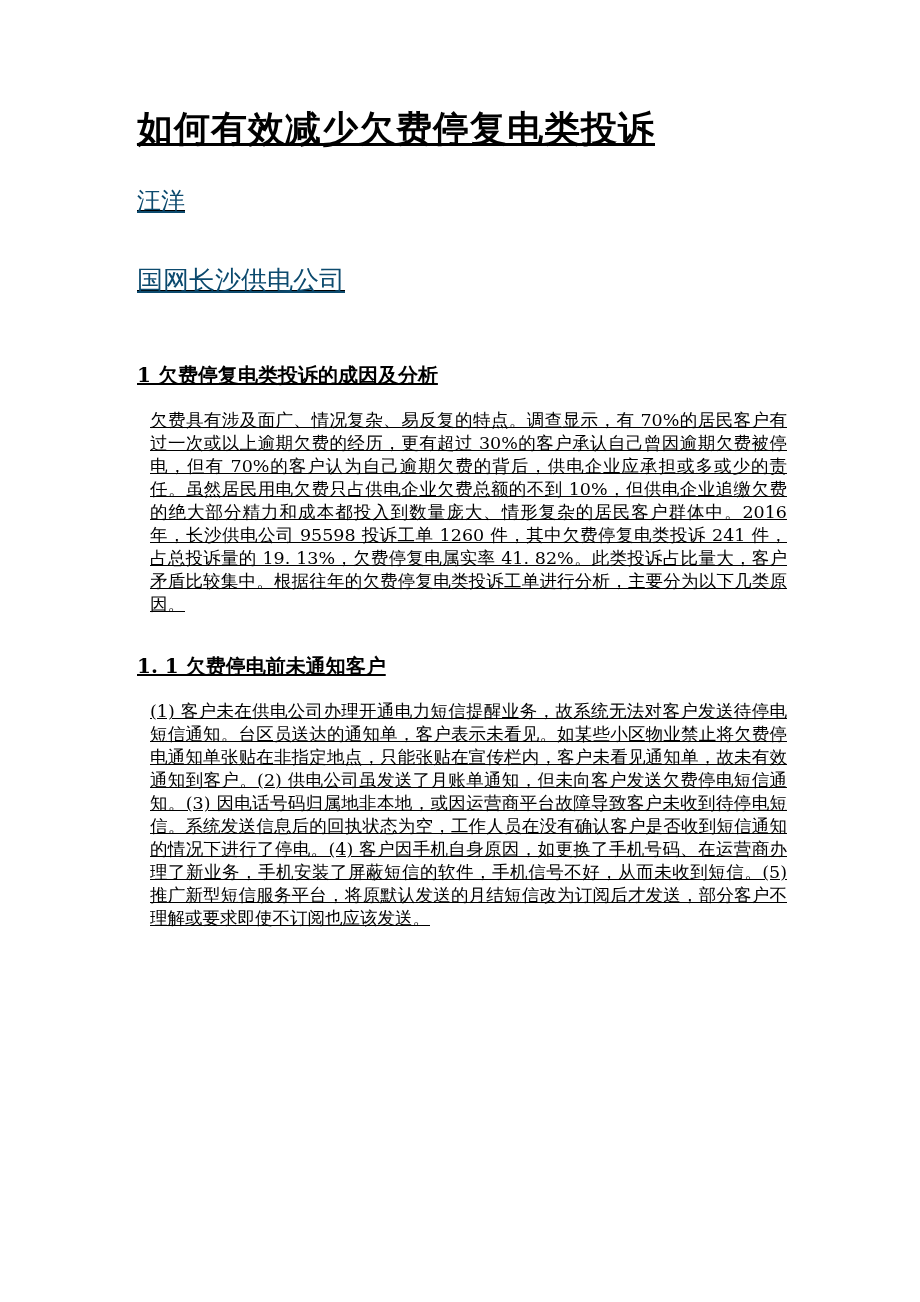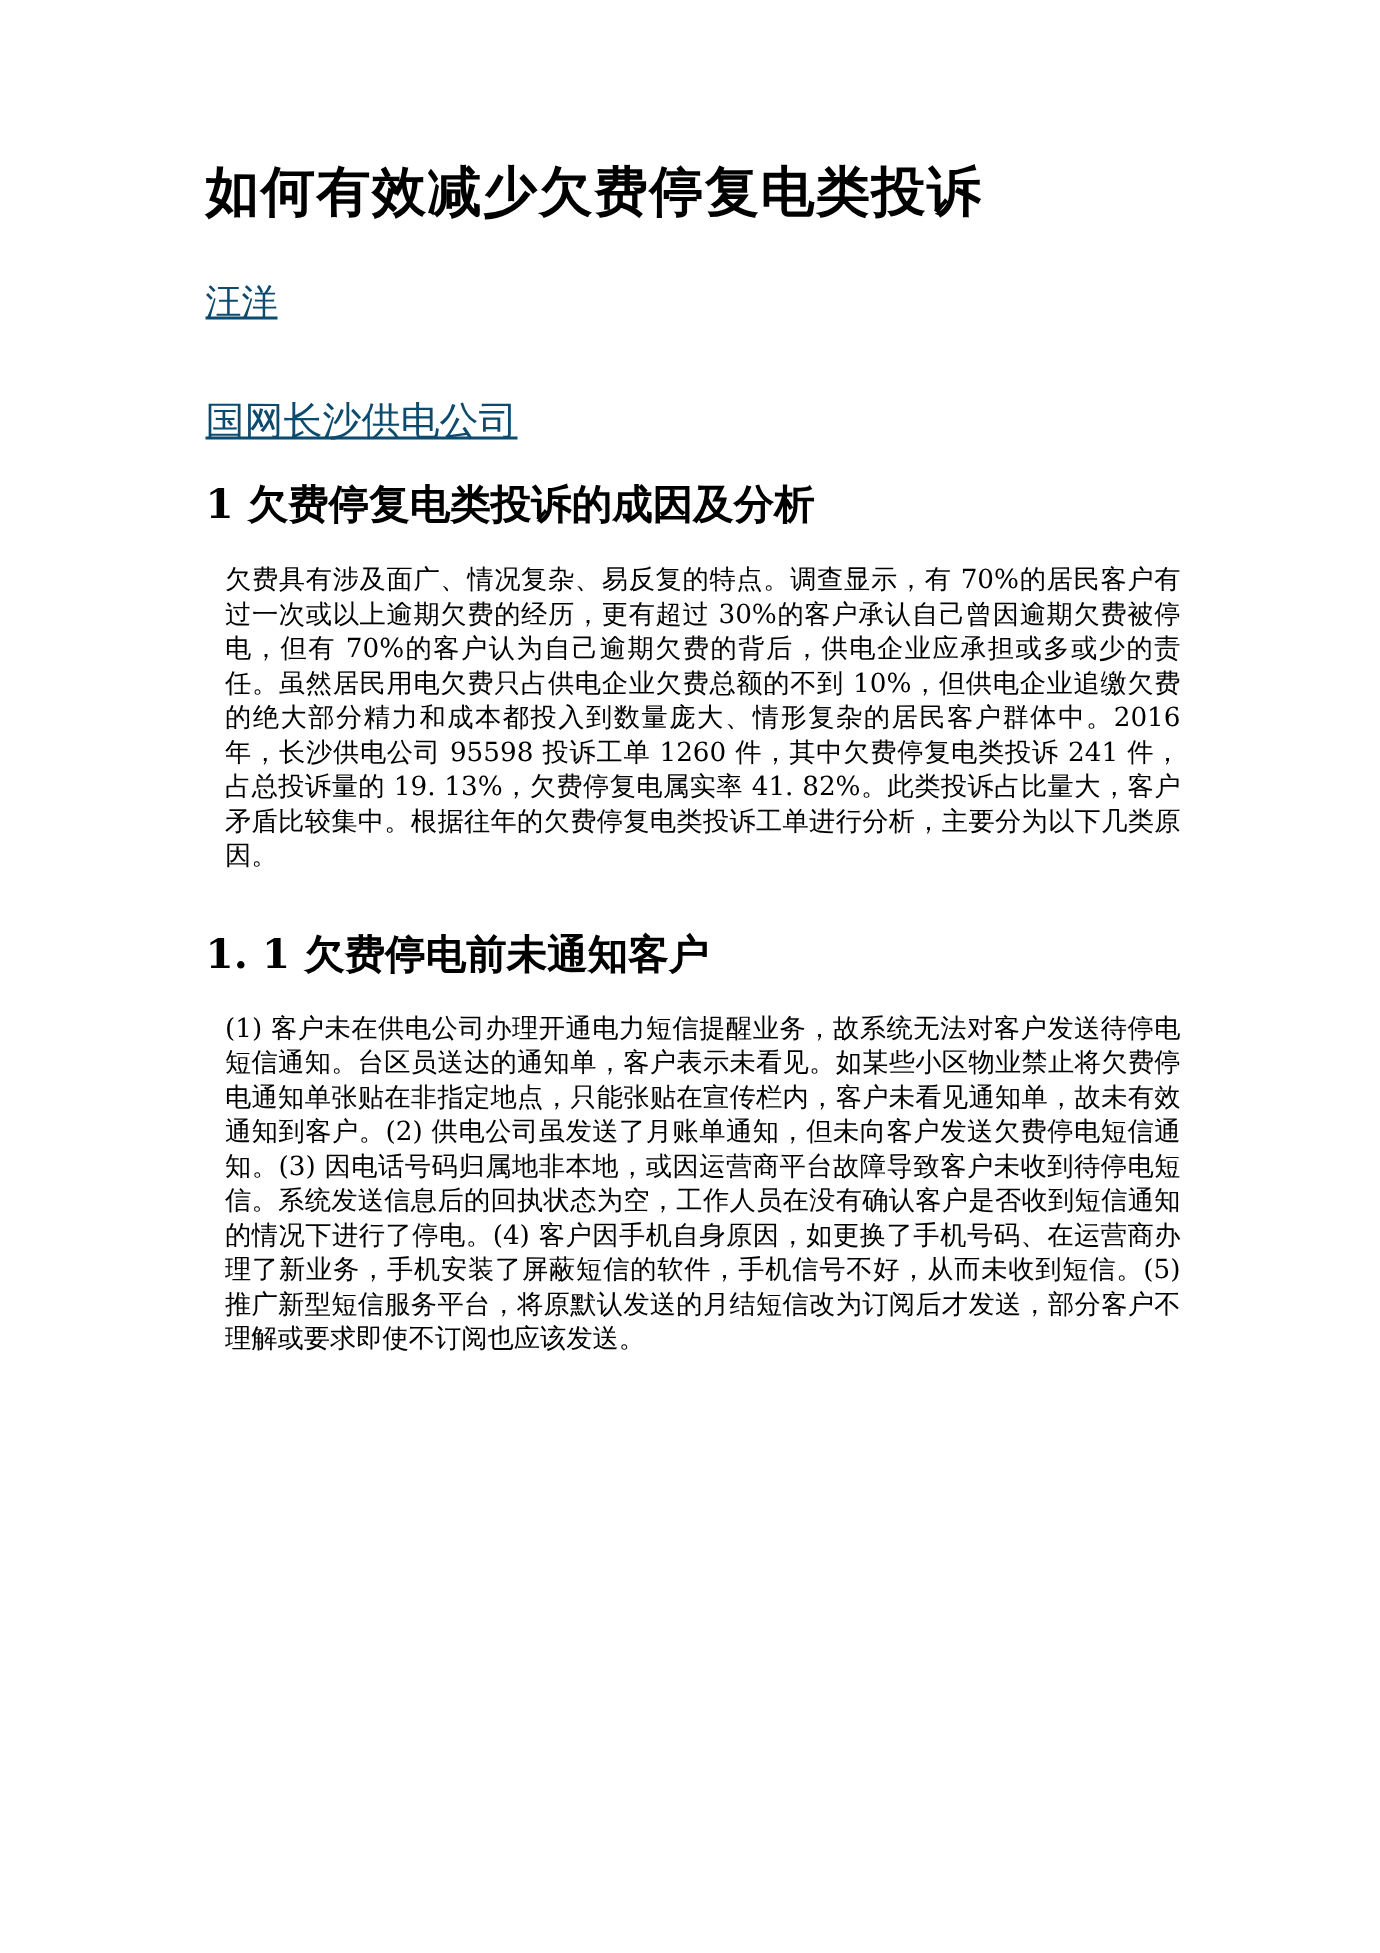--- a/index.html
+++ b/index.html
@@ -11,47 +11,48 @@
     position: relative;
     width: 920px;
     height: 1302px;
     margin: 0 auto;
     background: #ffffff;
     box-sizing: border-box;
     padding: 108px 120px 0 137px;
     font-family: "DejaVu Serif", "Liberation Serif", serif;
     color: #000000;
     overflow: hidden;
+    text-decoration: underline;
   }
   .doc-title {
     font-size: 36px;
     font-weight: bold;
     line-height: 1.15;
     letter-spacing: 1px;
     margin: 0 0 36px 0;
   }
   .doc-link-line {
     margin: 0 0 46px 0;
   }
   .doc-link-line.affiliation {
-    margin-bottom: 23px;
+    margin-bottom: 65px;
   }
   .doc-link {
     color: #0c4a6e;
     text-decoration: underline;
     cursor: pointer;
   }
   .author-link {
     font-size: 24px;
   }
   .affiliation-link {
     font-size: 26px;
   }
   .section-heading {
-    font-size: 27px;
+    font-size: 20px;
     font-weight: bold;
     margin: 38px 0 22px 0;
     line-height: 1.2;
   }
   .section-heading.first {
     margin-top: 0;
   }
   .section-para {
     font-size: 17.5px;
     line-height: 23px;

